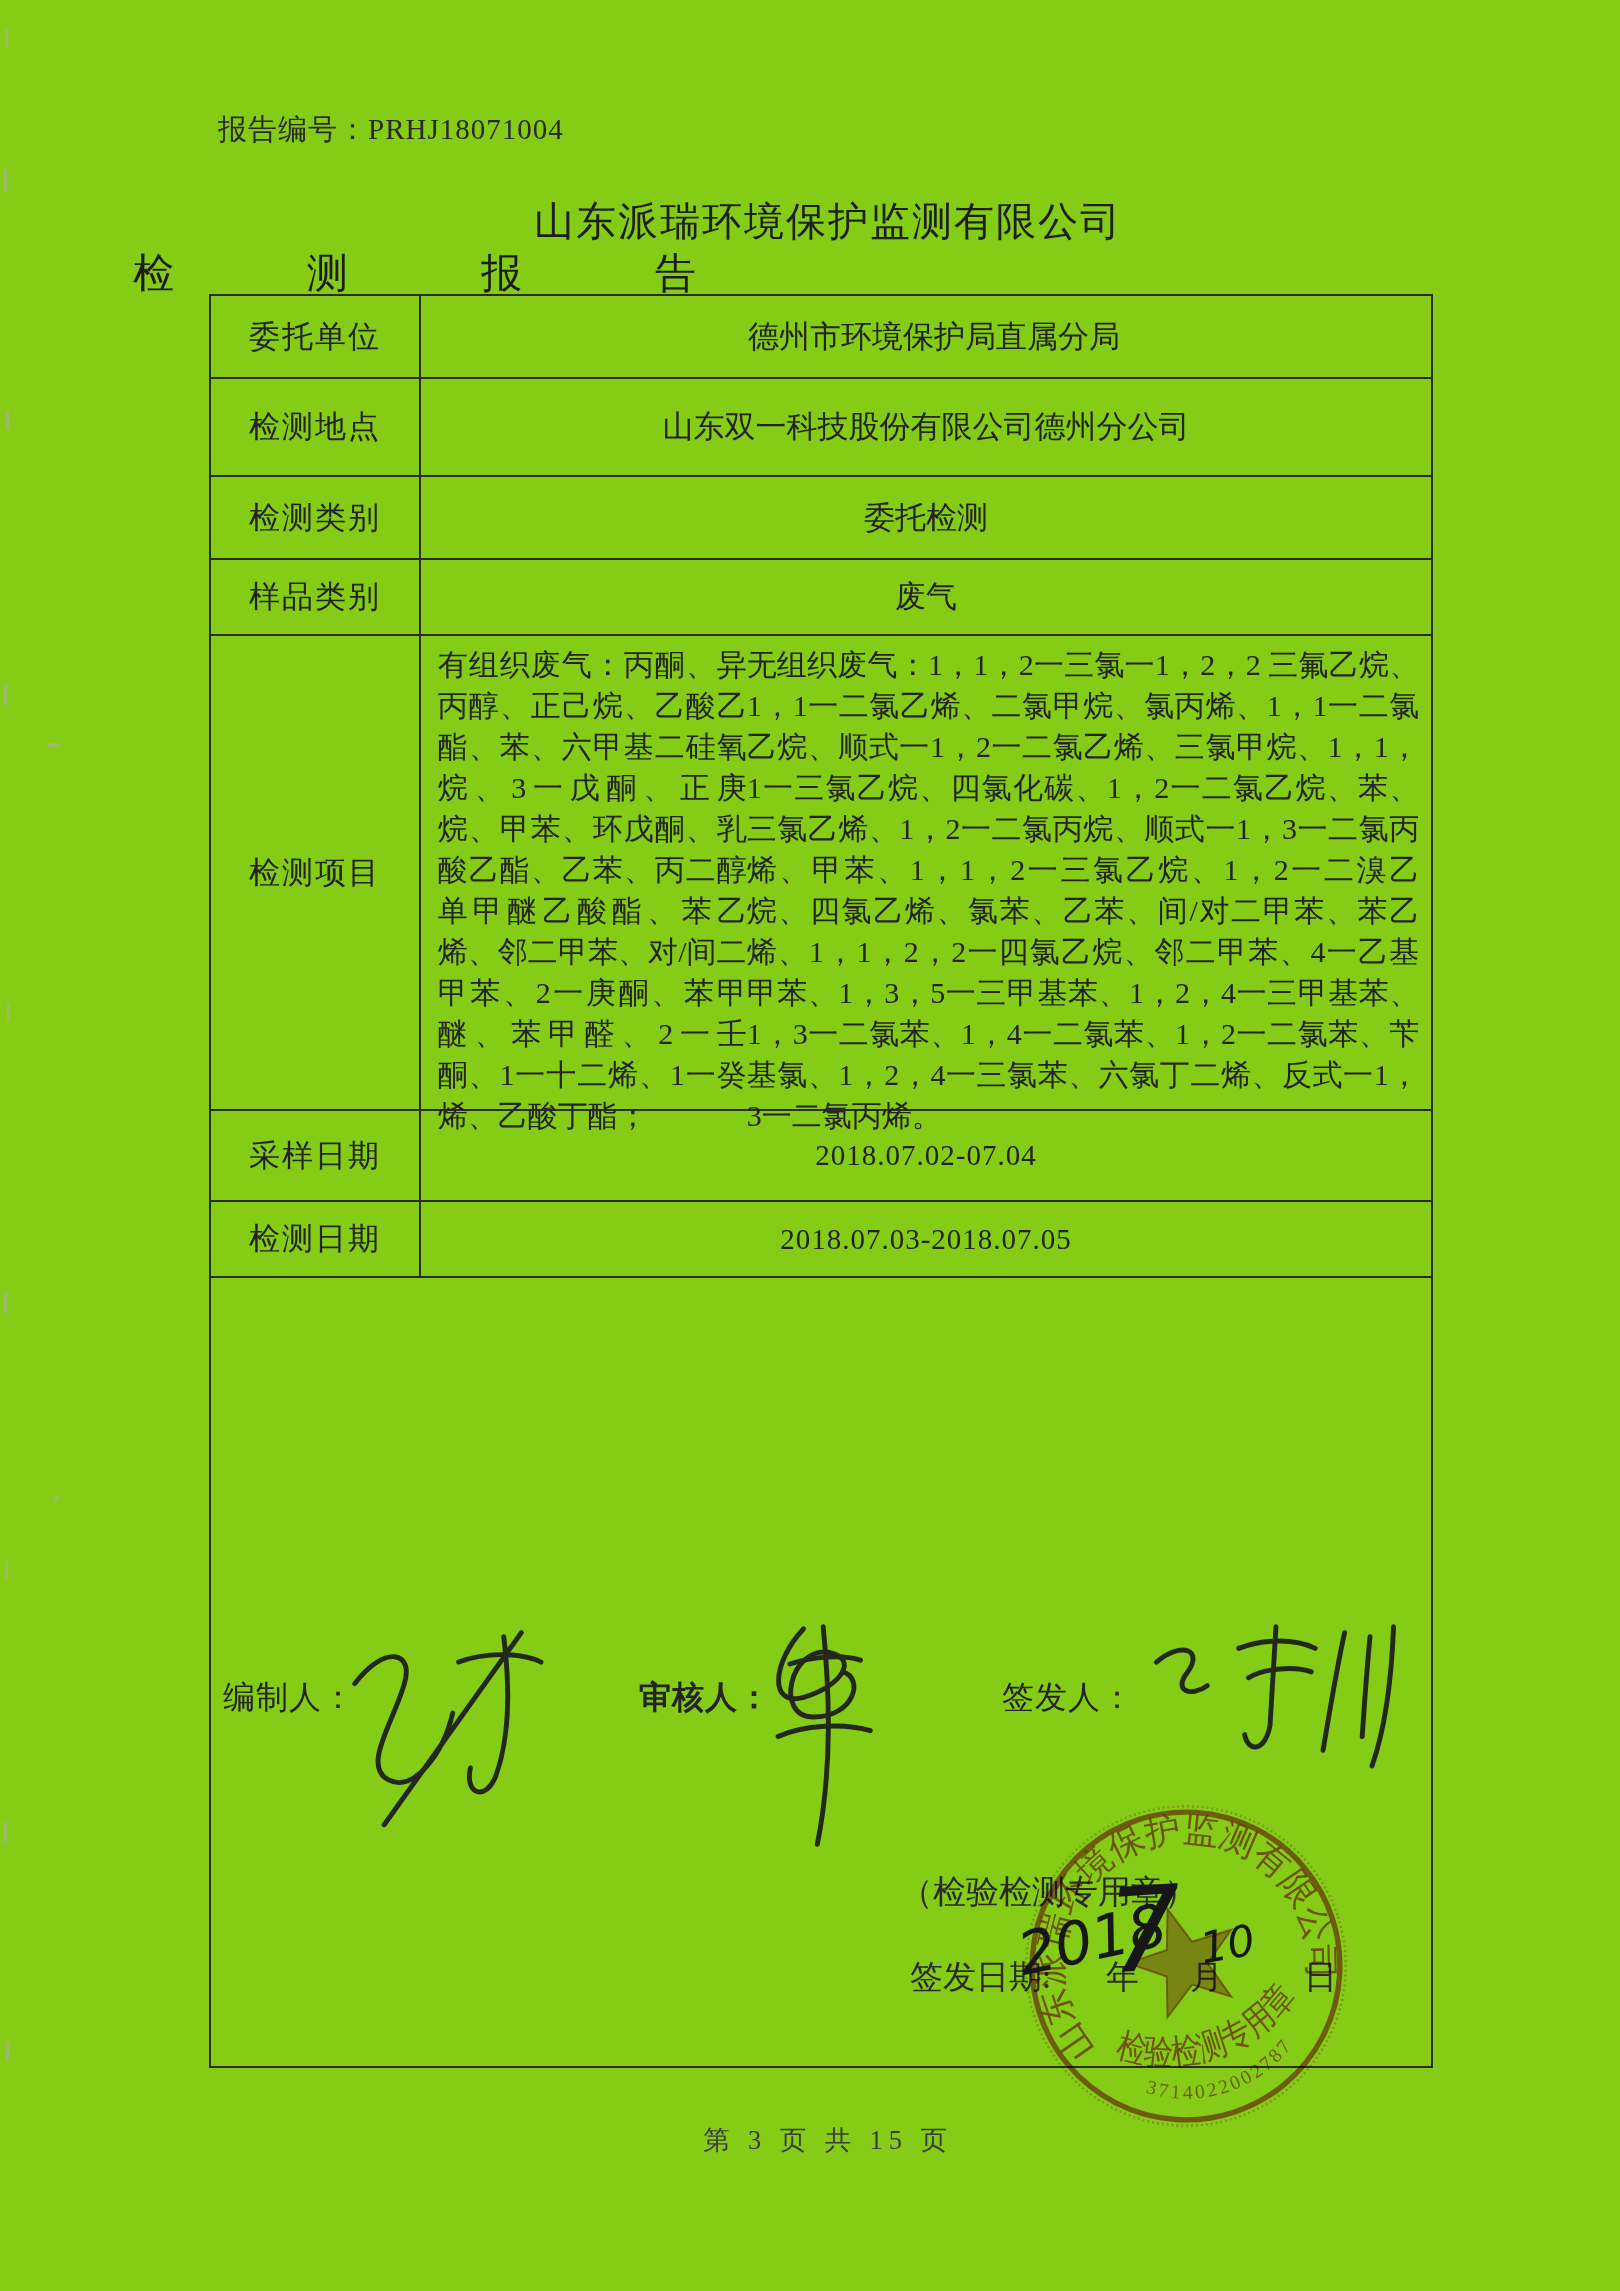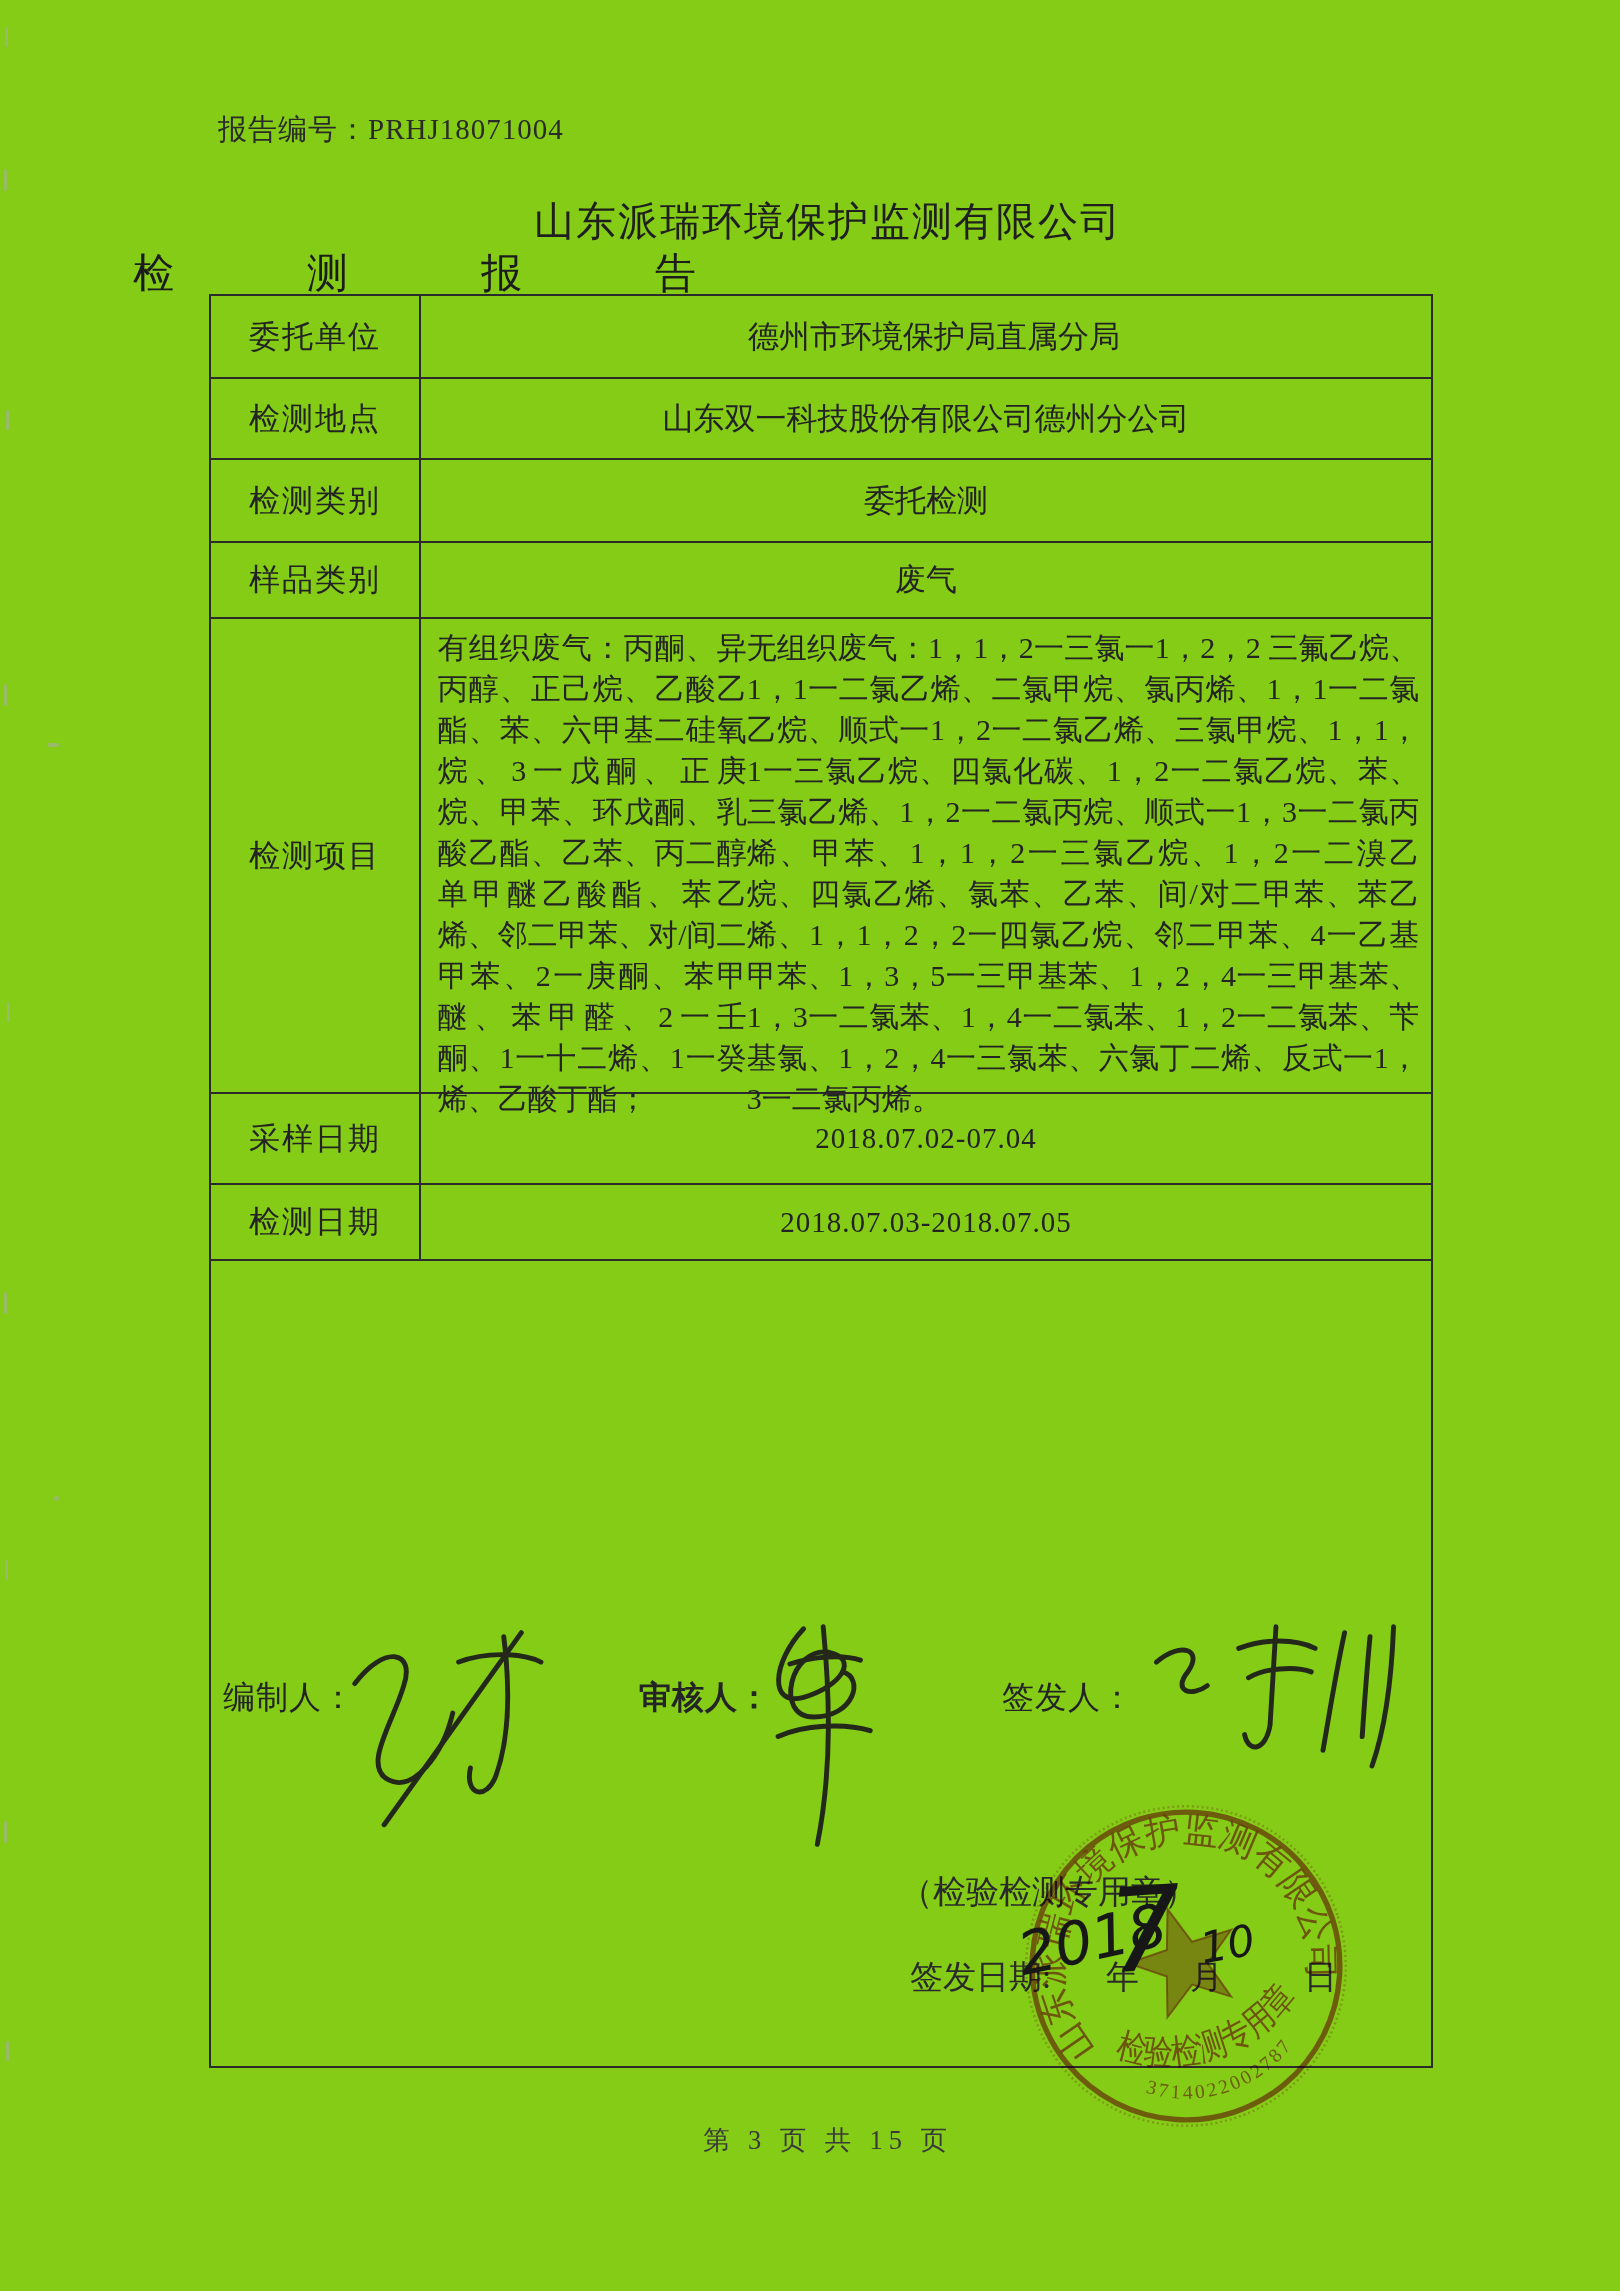--- a/index.html
+++ b/index.html
@@ -80,21 +80,21 @@
   <div class="abs company-title">山东派瑞环境保护监测有限公司</div>
   <div class="abs doc-title">检测报告</div>
 
   <div class="abs tbl">
 
     <div class="row" style="height:83px;gap:16px;">
       <div class="cell-label">委托单位</div>
       <div class="cell-value">德州市环境保护局直属分局</div>
     </div>
 
-    <div class="row" style="height:81px;">
+    <div class="row" style="height:98px;">
       <div class="cell-label">检测地点</div>
       <div class="cell-value">山东双一科技股份有限公司德州分公司</div>
     </div>
 
     <div class="row" style="height:83px;">
       <div class="cell-label">检测类别</div>
       <div class="cell-value">委托检测</div>
     </div>
 
     <div class="row" style="height:76px;">

